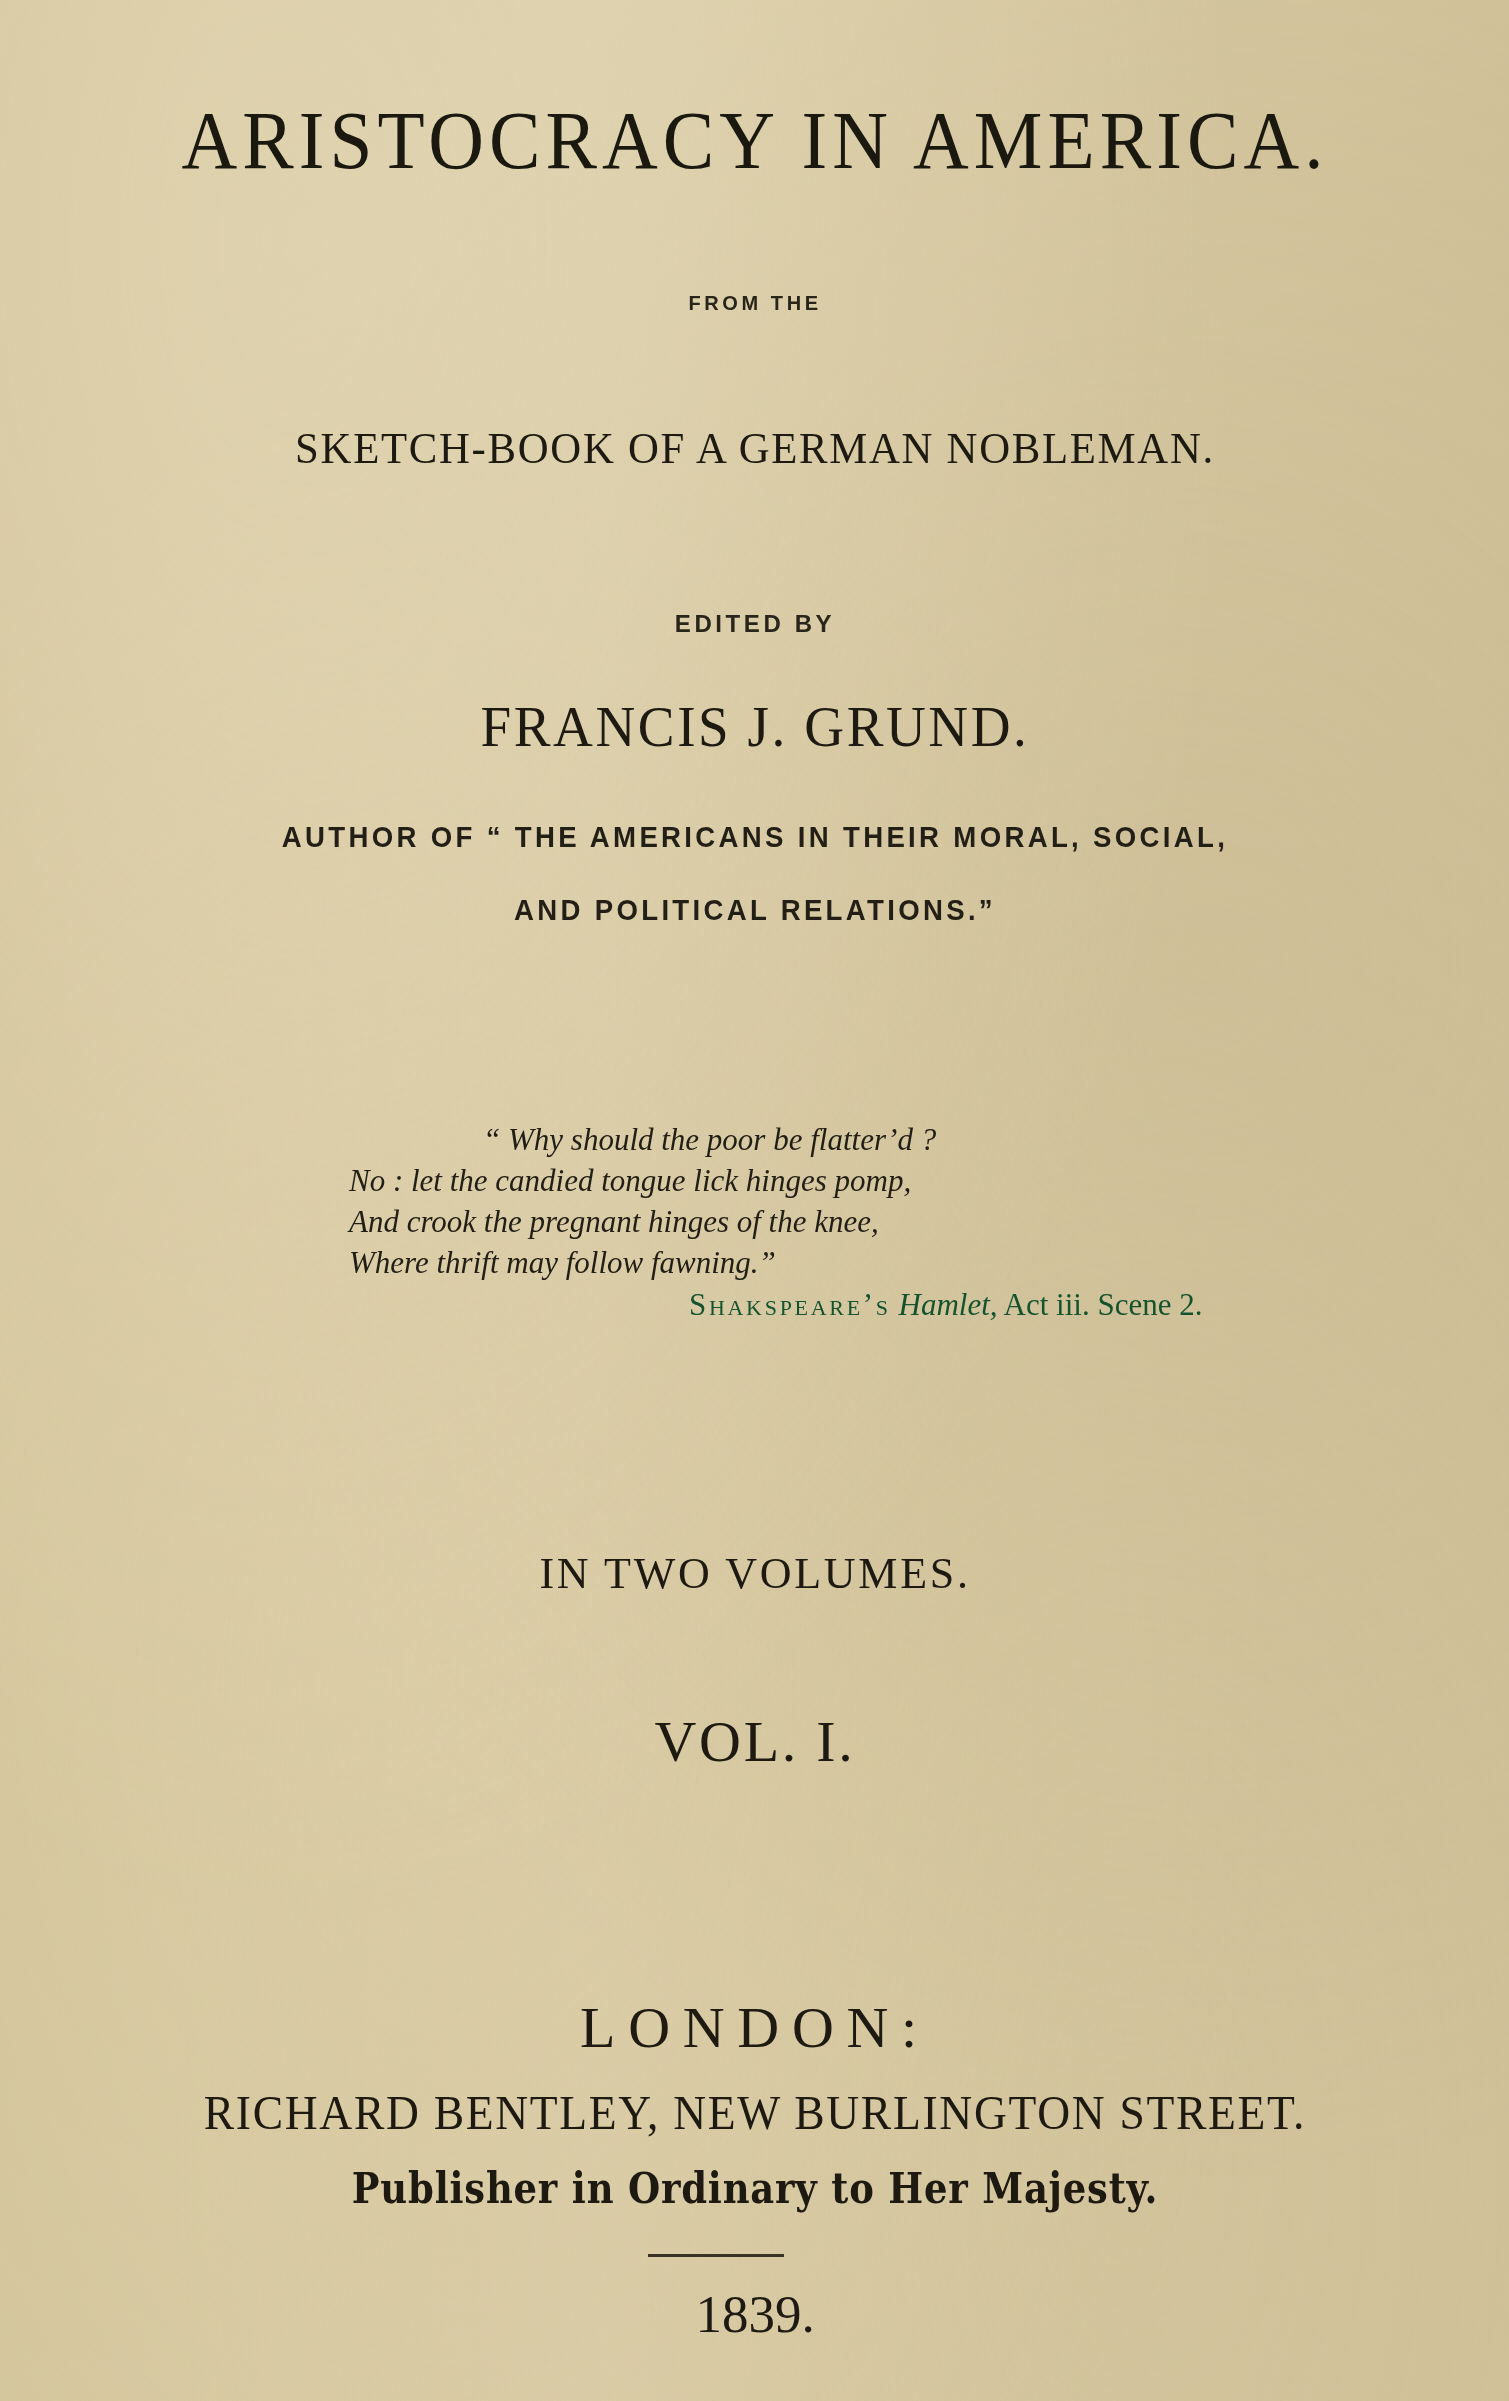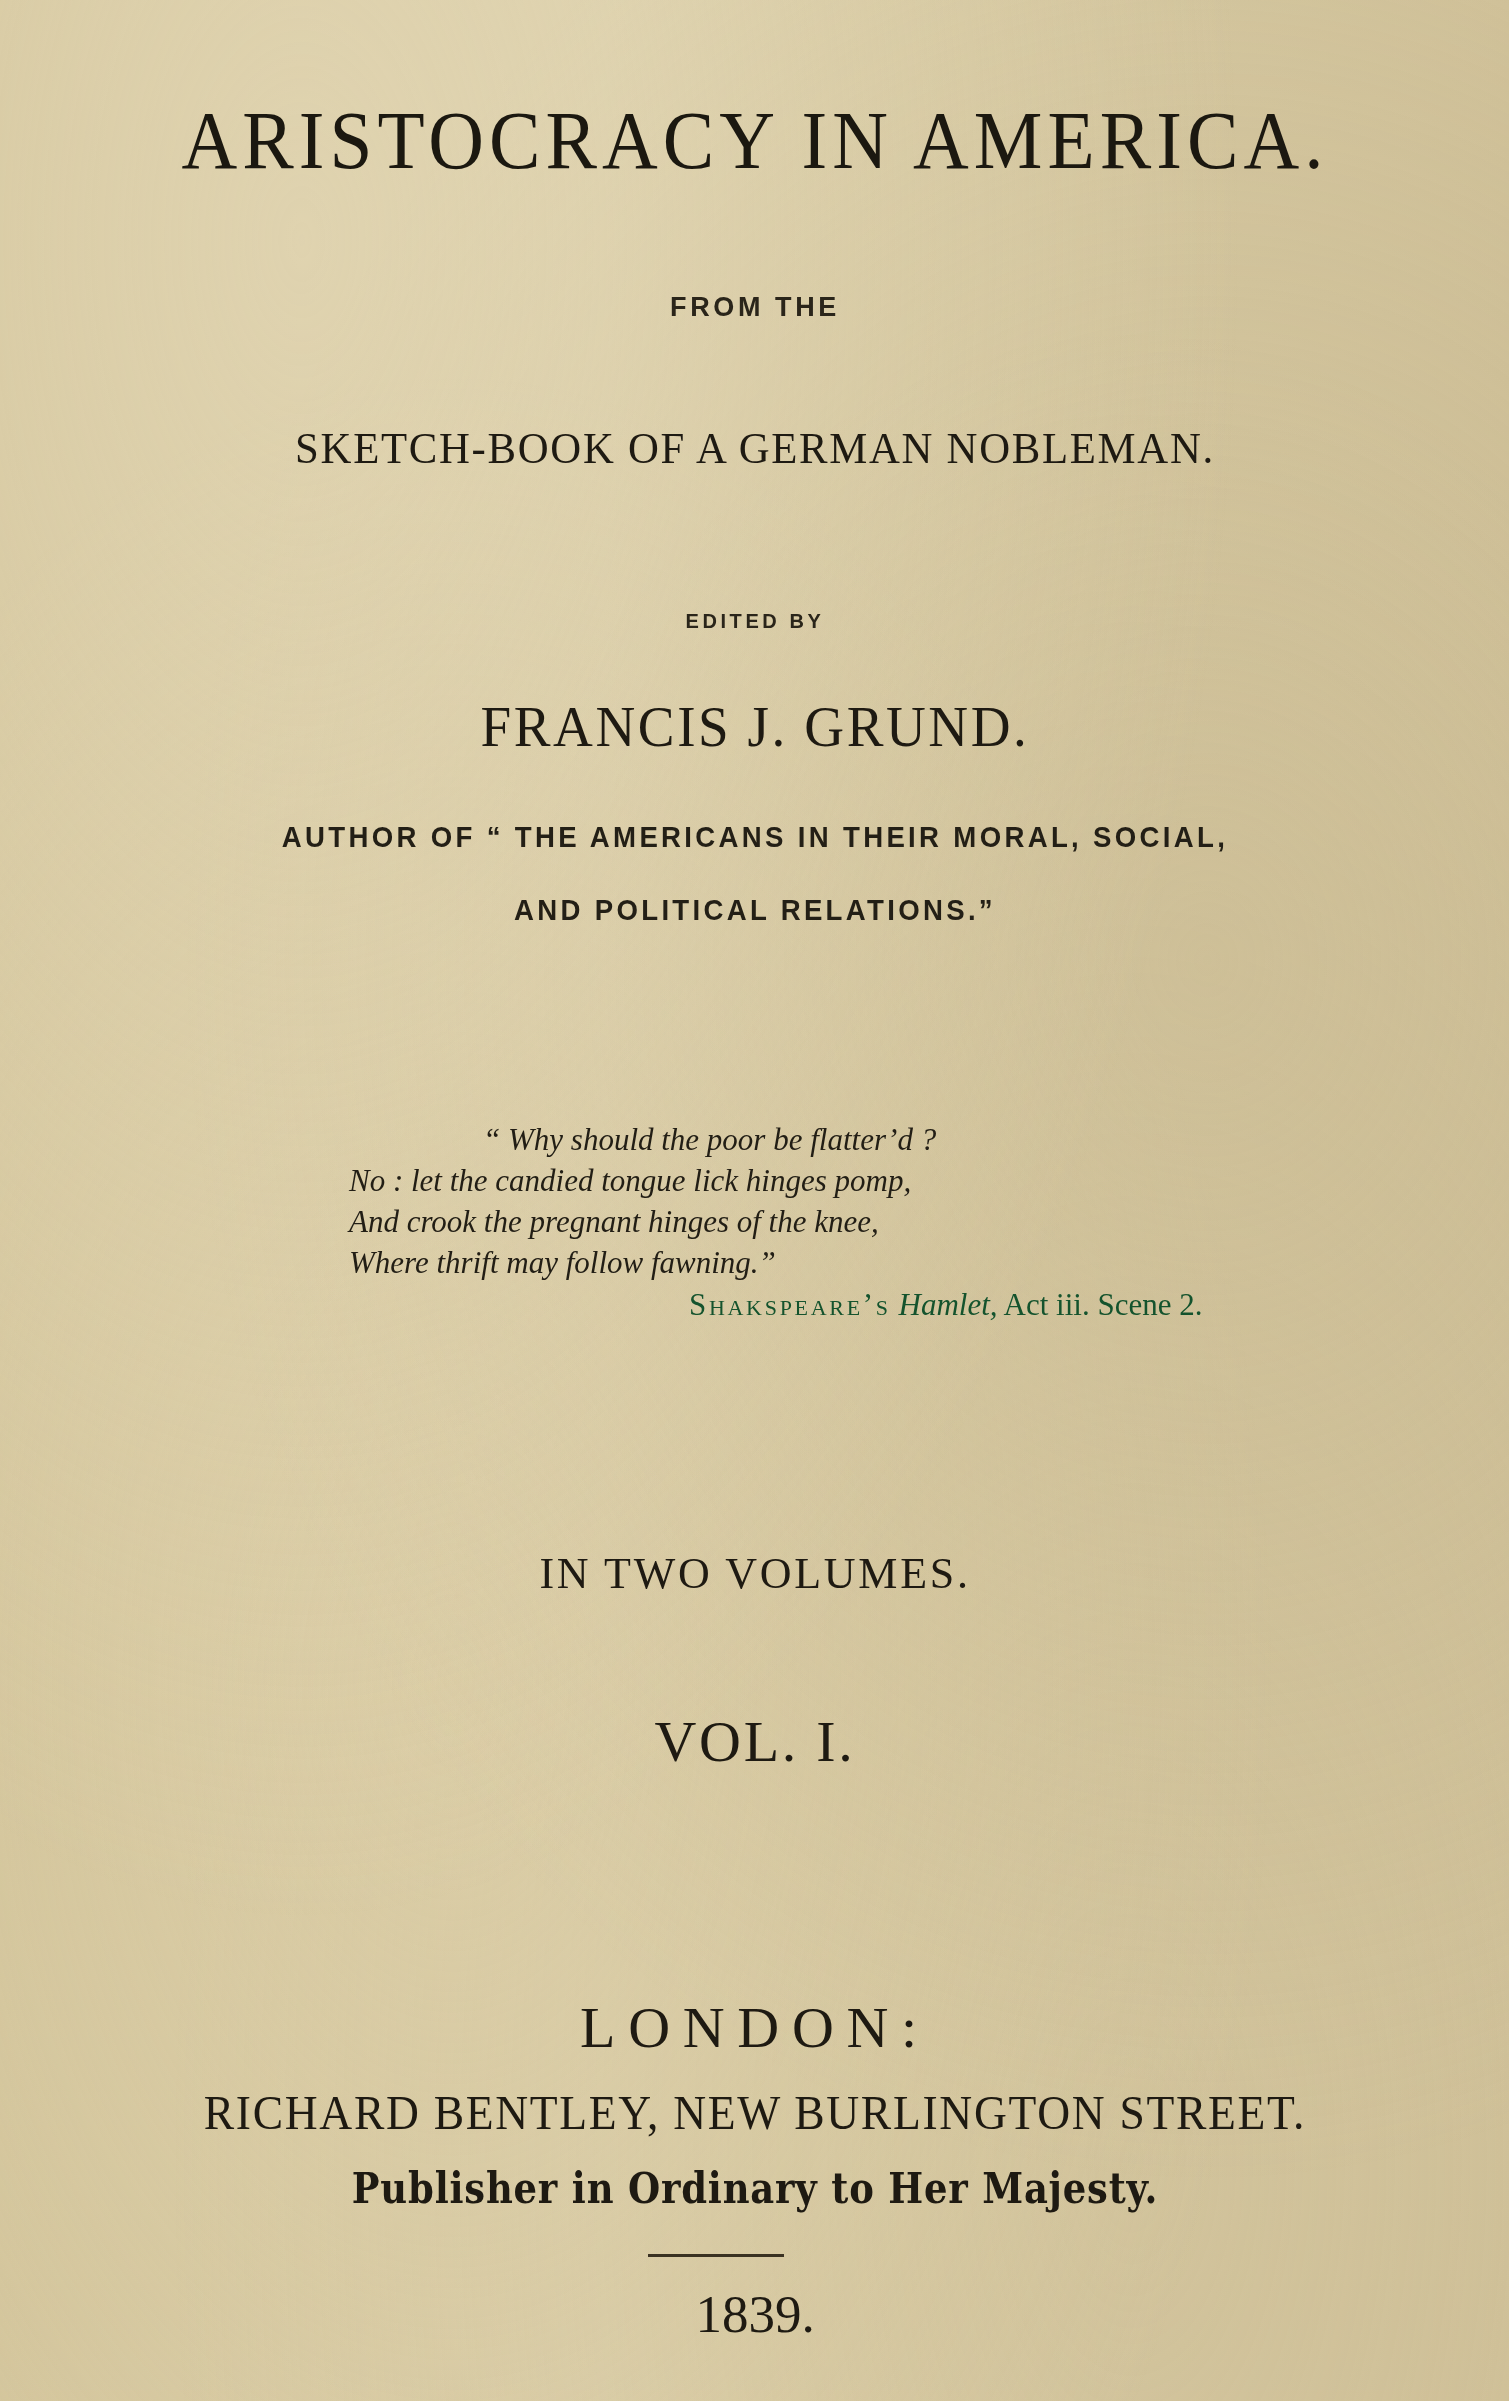--- a/index.html
+++ b/index.html
@@ -27,35 +27,35 @@
   }
   .title {
     top: 92px;
     font-size: 83px;
     letter-spacing: 5.4px;
     transform: scaleX(0.93);
     color: #1b1810;
   }
   .from-the {
     top: 292px;
-    font-size: 27px;
+    font-size: 20px;
     letter-spacing: 3.6px;
     font-family: "Liberation Sans", "DejaVu Sans", sans-serif;
     font-weight: bold;
     color: #2a251a;
   }
   .subtitle {
     top: 422px;
     font-size: 45px;
     letter-spacing: 1.8px;
     transform: scaleX(0.95);
   }
   .edited-by {
     top: 610px;
-    font-size: 20px;
+    font-size: 24px;
     letter-spacing: 3.6px;
     font-family: "Liberation Sans", "DejaVu Sans", sans-serif;
     font-weight: bold;
     color: #2a251a;
   }
   .author-name {
     top: 693px;
     font-size: 58px;
     letter-spacing: 2.7px;
     transform: scaleX(0.95);

